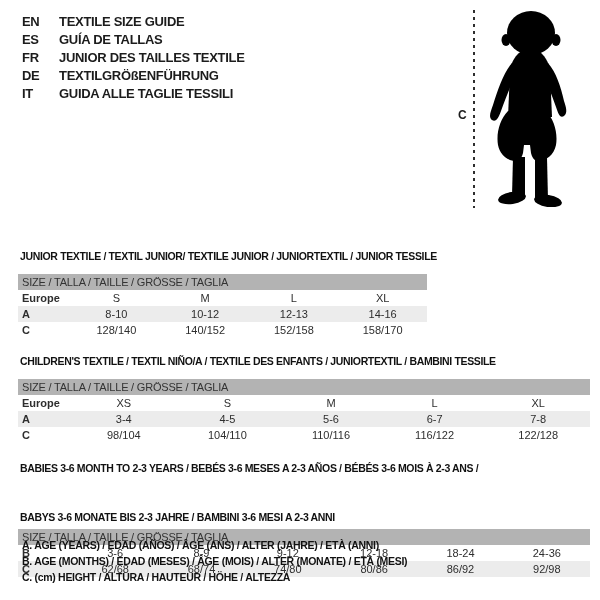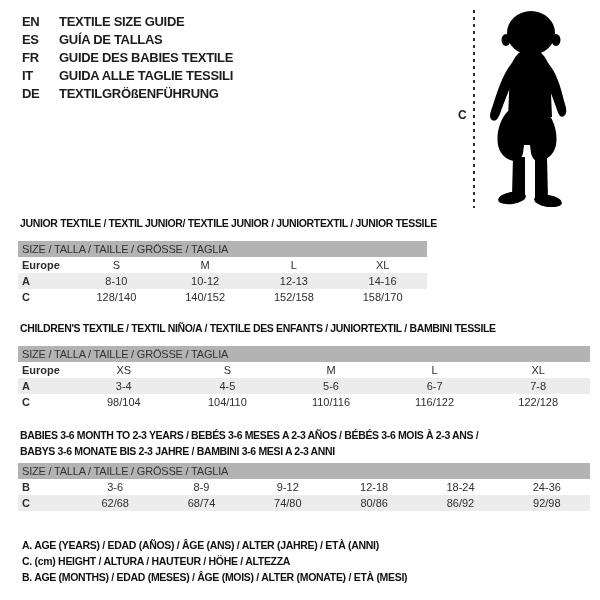--- a/index.html
+++ b/index.html
@@ -24,21 +24,21 @@
   .c-label {
     position:absolute; left:458px; top:108px;
     font-weight:bold; font-size:12px;
   }
   .baby { position:absolute; left:482px; top:9px; }
 
   
   .section { position:absolute; left:18px; }
   .tbl-title {
     font-weight:bold; font-size:10.5px; letter-spacing:-0.35px;
-    line-height:16px; white-space:nowrap; padding-left:2px; color:#111;
+    line-height:16px; white-space:nowrap; padding-left:2px; color:#111;margin-top:33px;
   }
   #t1 { top:215px; width:409px; }
   #t2 { top:320px; width:572px; }
   #t3 { top:427px; width:572px; }
   #t1 .tbl-grid { margin-top:10px; }
   #t2 .tbl-grid { margin-top:10px; }
   #t3 .tbl-grid { margin-top:4px; }
 
   .trow { display:flex; height:16px; align-items:center; font-size:11px; color:#2e2e2e; }
   .thead {
@@ -63,29 +63,29 @@
   <div class="lang-row">
     <span class="lang-code">EN</span>
     <span class="lang-text">TEXTILE SIZE GUIDE</span>
   </div>
   <div class="lang-row">
     <span class="lang-code">ES</span>
     <span class="lang-text">GUÍA DE TALLAS</span>
   </div>
   <div class="lang-row">
     <span class="lang-code">FR</span>
-    <span class="lang-text">GUIDE DES BABIES TEXTILE</span>
+    <span class="lang-text">JUNIOR DES TAILLES TEXTILE</span>
+  </div>
+  <div class="lang-row">
+    <span class="lang-code">DE</span>
+    <span class="lang-text">TEXTILGRÖßENFÜHRUNG</span>
   </div>
   <div class="lang-row">
     <span class="lang-code">IT</span>
     <span class="lang-text">GUIDA ALLE TAGLIE TESSILI</span>
-  </div>
-  <div class="lang-row">
-    <span class="lang-code">DE</span>
-    <span class="lang-text">TEXTILGRÖßENFÜHRUNG</span>
   </div>
 </div>
 
 <div class="dash-line"></div>
 <span class="c-label">C</span>
 <svg class="baby" width="90" height="198" viewBox="0 0 90 198" aria-hidden="true">
   <g fill="#000000">
     <ellipse cx="49" cy="24" rx="24" ry="22"></ellipse>
     <ellipse cx="24" cy="31" rx="4.5" ry="6"></ellipse>
     <ellipse cx="74" cy="31" rx="4.5" ry="6"></ellipse>
@@ -186,15 +186,15 @@
       <span class="tcell">74/80</span>
       <span class="tcell">80/86</span>
       <span class="tcell">86/92</span>
       <span class="tcell">92/98</span>
     </div>
   </div>
 </div>
 
 <div class="footnotes">
   <div class="footnote">A. AGE (YEARS) / EDAD (AÑOS) / ÂGE (ANS) / ALTER (JAHRE) / ETÀ (ANNI)</div>
+  <div class="footnote">B. AGE (MONTHS) / EDAD (MESES) / ÂGE (MOIS) / ALTER (MONATE) / ETÀ (MESI)</div>
   <div class="footnote">C. (cm) HEIGHT / ALTURA / HAUTEUR / HÖHE / ALTEZZA</div>
-  <div class="footnote">B. AGE (MONTHS) / EDAD (MESES) / ÂGE (MOIS) / ALTER (MONATE) / ETÀ (MESI)</div>
 </div>
 
 </body></html>

